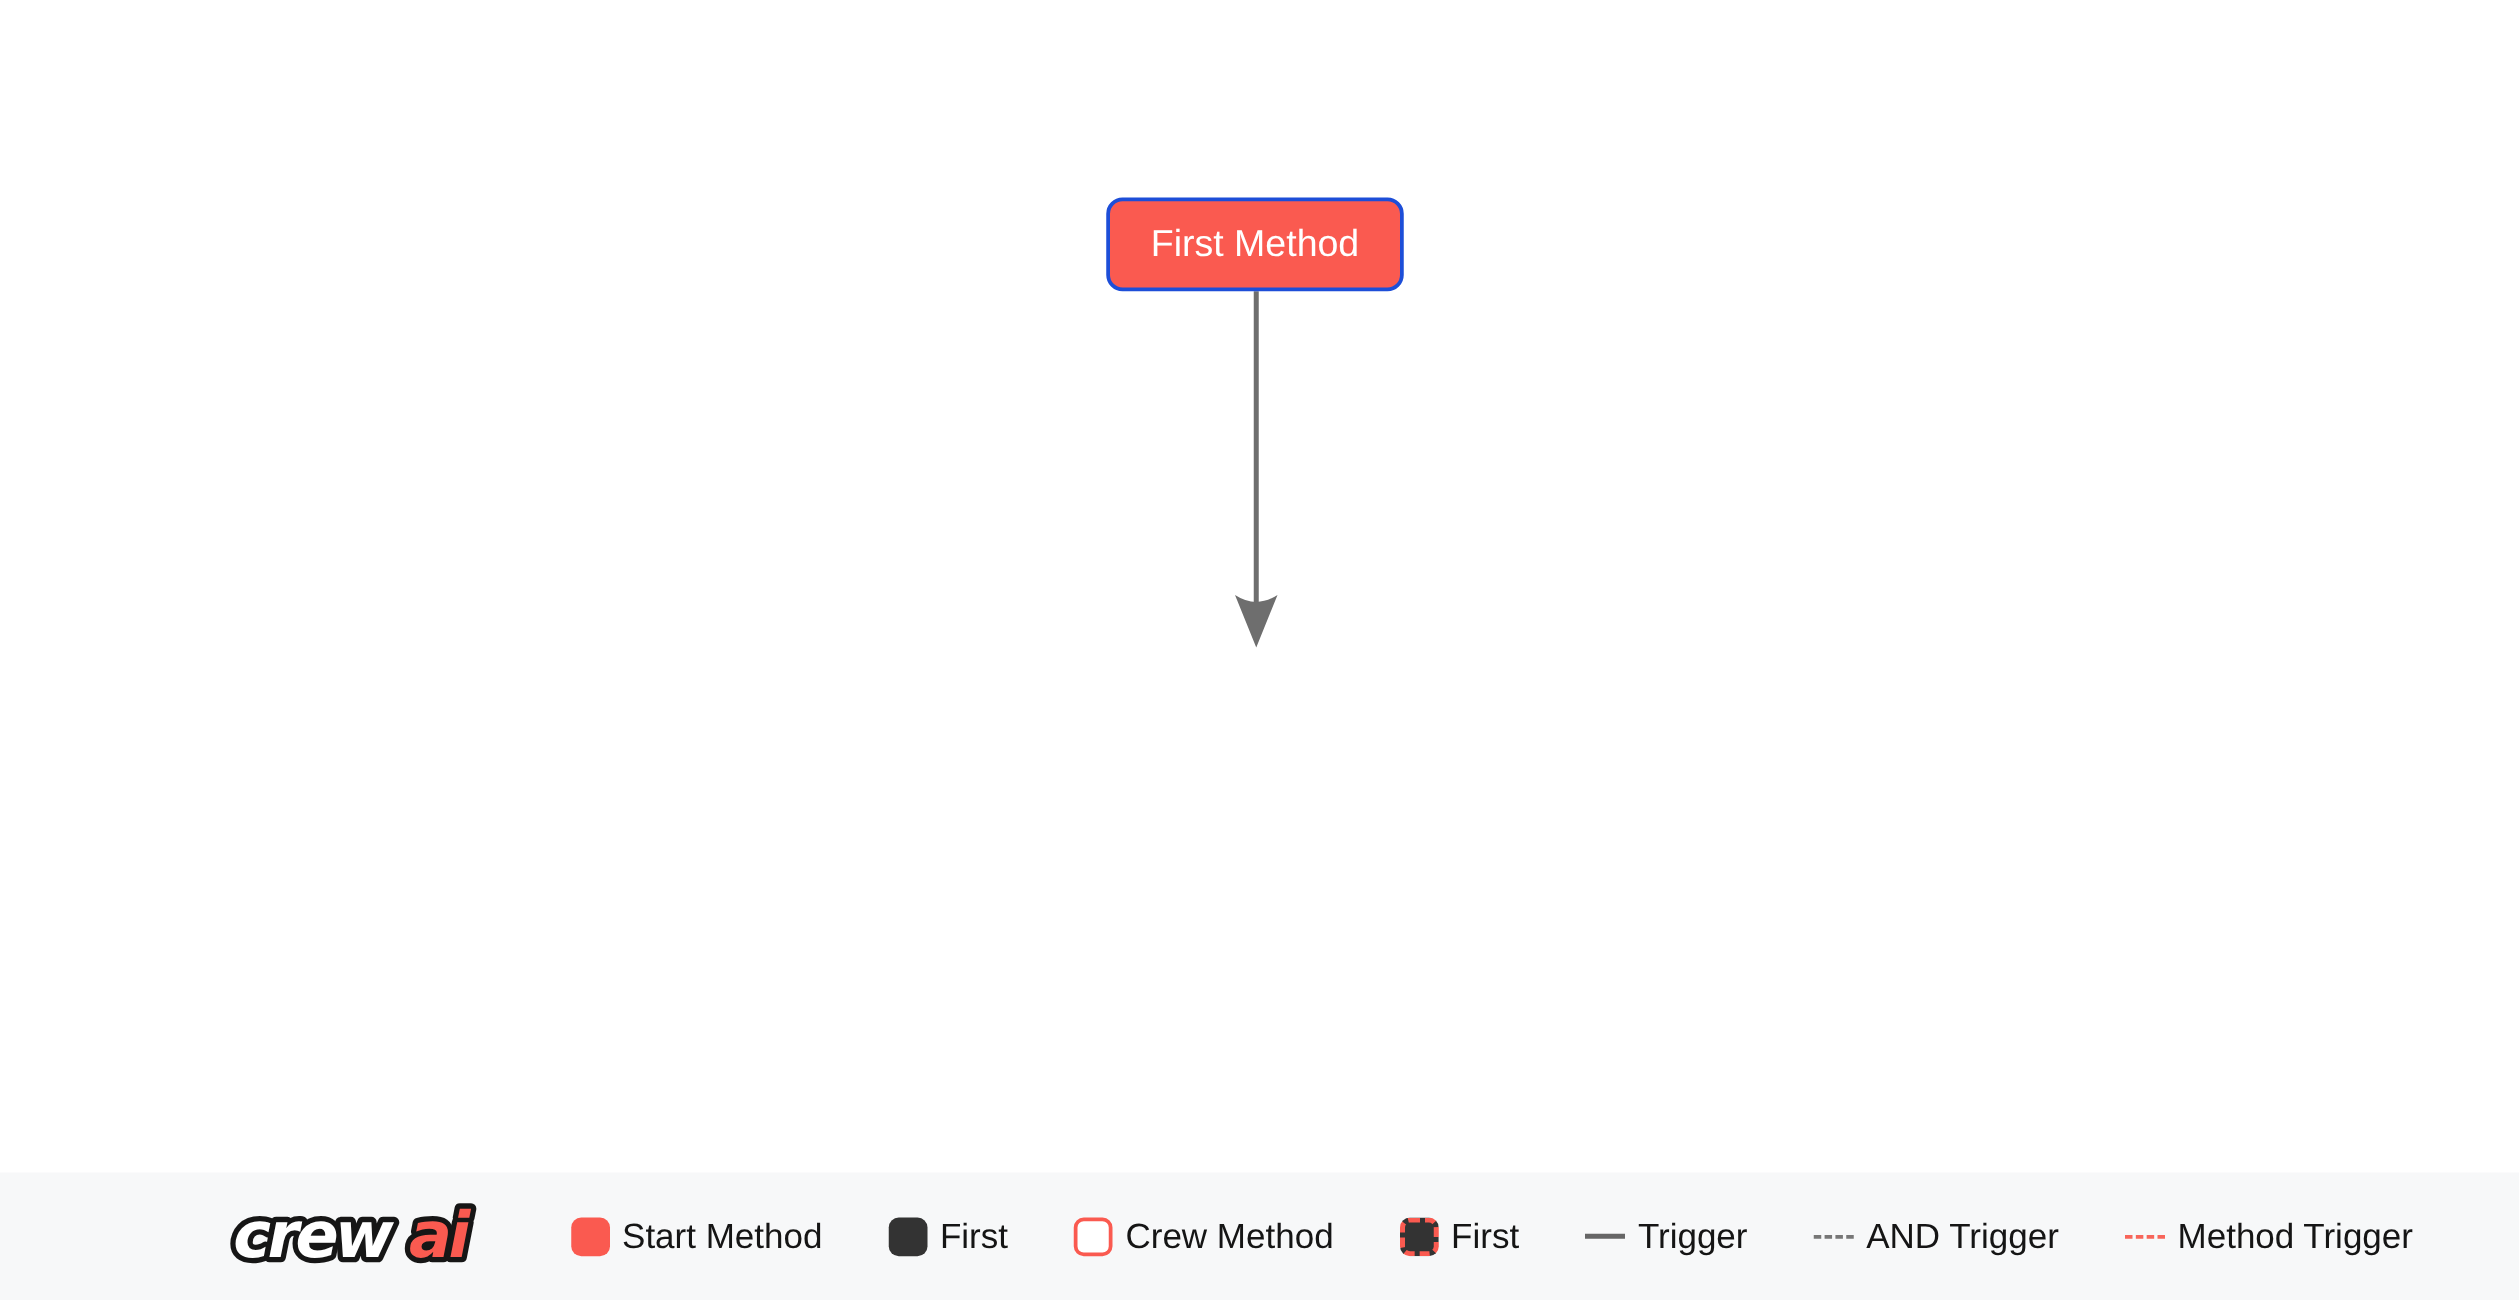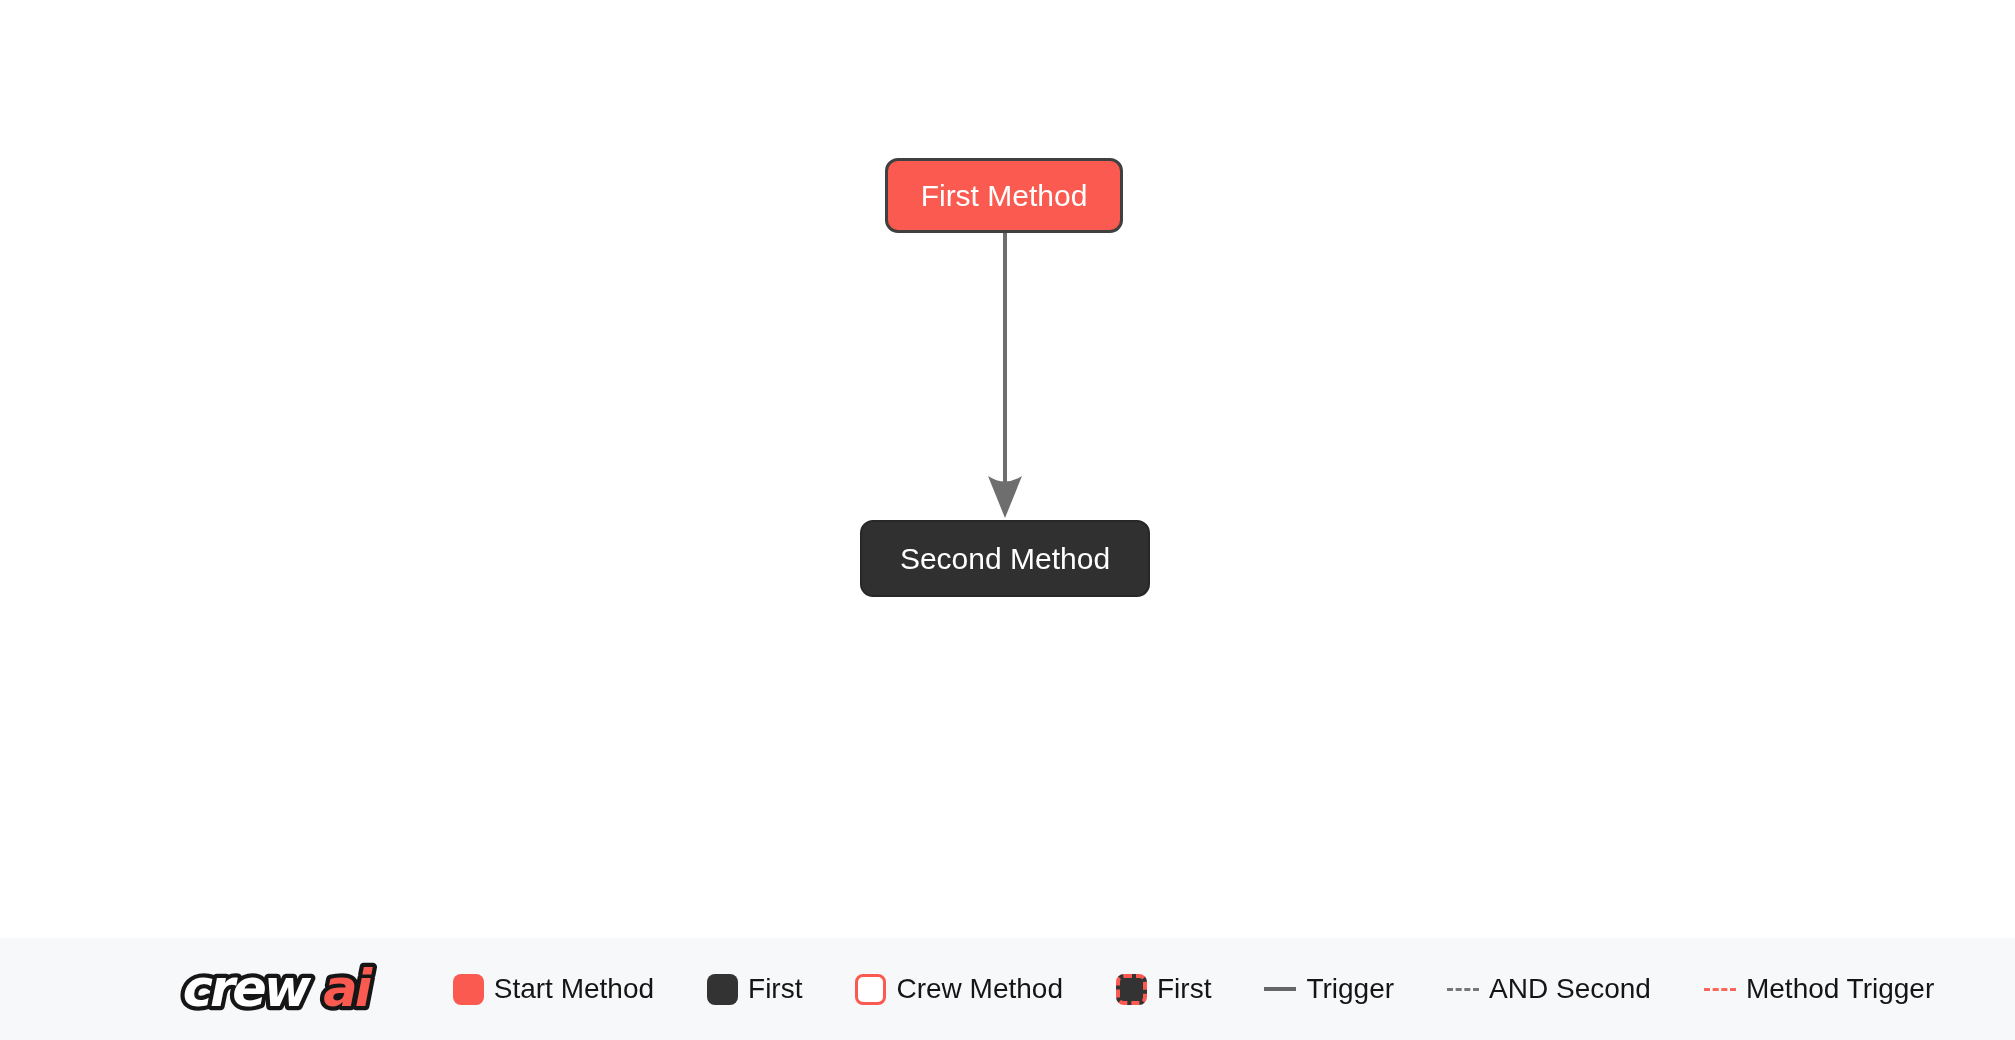--- a/index.html
+++ b/index.html
@@ -40,21 +40,21 @@
     font-size: 30px;
     white-space: nowrap;
     cursor: grab;
   }
   .node-start {
     left: 885px;
     top: 158px;
     width: 238px;
     height: 75px;
     background: #fa5a50;
-    border: 3px solid #404040;
+    border: 3px solid #1d4ed8;
   }
   .node-method {
     left: 860px;
     top: 520px;
     width: 290px;
     height: 77px;
     background: #303030;
     border: 2px solid #272727;
   }
 
@@ -113,23 +113,20 @@
 
   <svg class="edge-layer" viewBox="0 0 2015 938" xmlns="http://www.w3.org/2000/svg">
     <line x1="1005" y1="233" x2="1005" y2="484" stroke="#6e6e6e" stroke-width="4"></line>
     <path d="M 1005 518 L 988 476 Q 1005 487 1022 476 Z" fill="#6e6e6e"></path>
   </svg>
 
   <div class="node node-start">
     <span>First Method</span>
   </div>
 
-  <div class="node node-method">
-    <span>Second Method</span>
-  </div>
 
 </div>
 
 <div class="legend">
 
   <svg class="legend-logo" width="217" height="70" viewBox="0 0 230 74" xmlns="http://www.w3.org/2000/svg">
     <text x="6" y="55" font-family="DejaVu Sans, sans-serif" font-size="54" font-style="italic" font-weight="800" letter-spacing="-3" stroke="#161616" stroke-width="9" stroke-linejoin="round" paint-order="stroke fill">
       <tspan fill="#ffffff">crew</tspan>
       <tspan fill="#fa5a50">ai</tspan>
     </text>
@@ -155,21 +152,21 @@
     <span class="legend-label">First</span>
   </div>
 
   <div class="legend-item">
     <span class="line-sample line-trigger"></span>
     <span class="legend-label">Trigger</span>
   </div>
 
   <div class="legend-item">
     <span class="line-sample line-and-trigger"></span>
-    <span class="legend-label">AND Second</span>
+    <span class="legend-label">AND Trigger</span>
   </div>
 
   <div class="legend-item">
     <span class="line-sample line-router-trigger"></span>
     <span class="legend-label">Method Trigger</span>
   </div>
 
 </div>
 
 </body></html>

